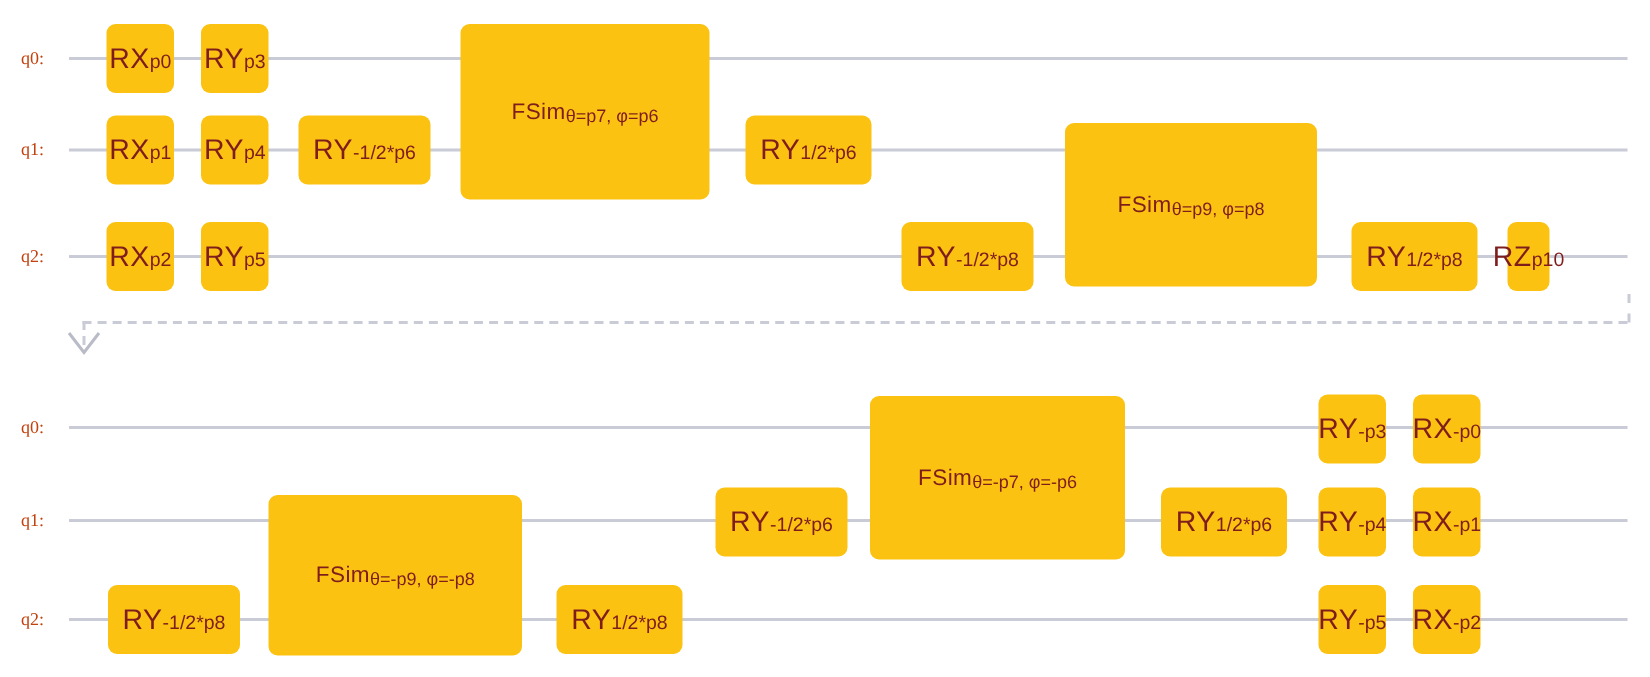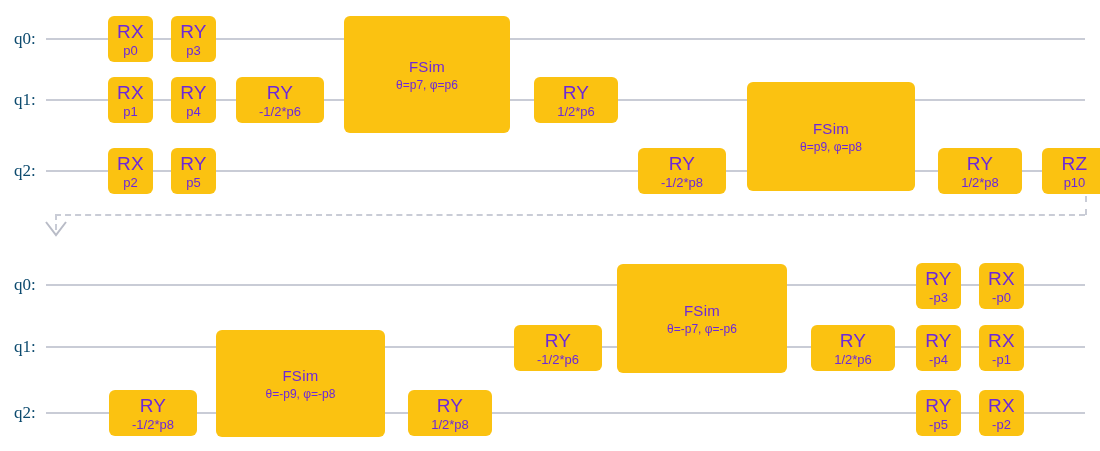--- a/index.html
+++ b/index.html
@@ -11,44 +11,43 @@
   #canvas {
     position: relative;
     width: 1100px;
     height: 451px;
     background: #ffffff;
     overflow: hidden;
   }
   .qlabel {
     position: absolute;
     font-family: "Liberation Serif", serif;
-    font-size: 17px;
-    color: #0c4a6e;
+    font-size: 12px;
+    color: #c2410c;
     transform: translateY(-50%);
     white-space: nowrap;
     letter-spacing: 0px;
   }
   .wire {
     position: absolute;
     height: 2px;
     background: #c9ccd6;
     transform: translateY(-50%);
   }
   .gate {
     position: absolute;
     background: #fbc211;
     border-radius: 6px;
     display: flex;
-    flex-direction: column;
+    flex-direction: row;
     align-items: center;
     justify-content: center;
-    color: #6d28d9;
+    color: #7f1d1d;
     box-sizing: border-box;
     line-height: 1;
-    margin-left: 37px;
   }
   .gate .gname {
     font-size: 19px;
     font-weight: 400;
     letter-spacing: 0.3px;
     white-space: nowrap;
   }
   .gate .gparam {
     font-size: 13px;
     font-weight: 400;
@@ -130,21 +129,21 @@
       <div class="gparam">-1/2*p8</div>
     </div>
     <div class="gate big" style="left: 710px; top: 82px; width: 168px; height: 109px; background: rgb(251, 194, 17);">
       <div class="gname">FSim</div>
       <div class="gparam">θ=p9, φ=p8</div>
     </div>
     <div class="gate" style="left: 901px; top: 148px; width: 84px; height: 46px; background: rgb(251, 194, 17);">
       <div class="gname">RY</div>
       <div class="gparam">1/2*p8</div>
     </div>
-    <div class="gate" style="left: 1005px; top: 148px; width: 65px; height: 46px; background: rgb(251, 194, 17);">
+    <div class="gate" style="left: 1005px; top: 148px; width: 28px; height: 46px; background: rgb(251, 194, 17);">
       <div class="gname">RZ</div>
       <div class="gparam">p10</div>
     </div>
     <div class="qlabel" style="left: 14px; top: 285px;">q0:</div>
     <div class="wire" style="left: 46px; top: 285px; width: 1039px;"></div>
     <div class="qlabel" style="left: 14px; top: 347px;">q1:</div>
     <div class="wire" style="left: 46px; top: 347px; width: 1039px;"></div>
     <div class="qlabel" style="left: 14px; top: 413px;">q2:</div>
     <div class="wire" style="left: 46px; top: 413px; width: 1039px;"></div>
     <div class="gate" style="left: 72px; top: 390px; width: 88px; height: 46px; background: rgb(251, 194, 17);">

